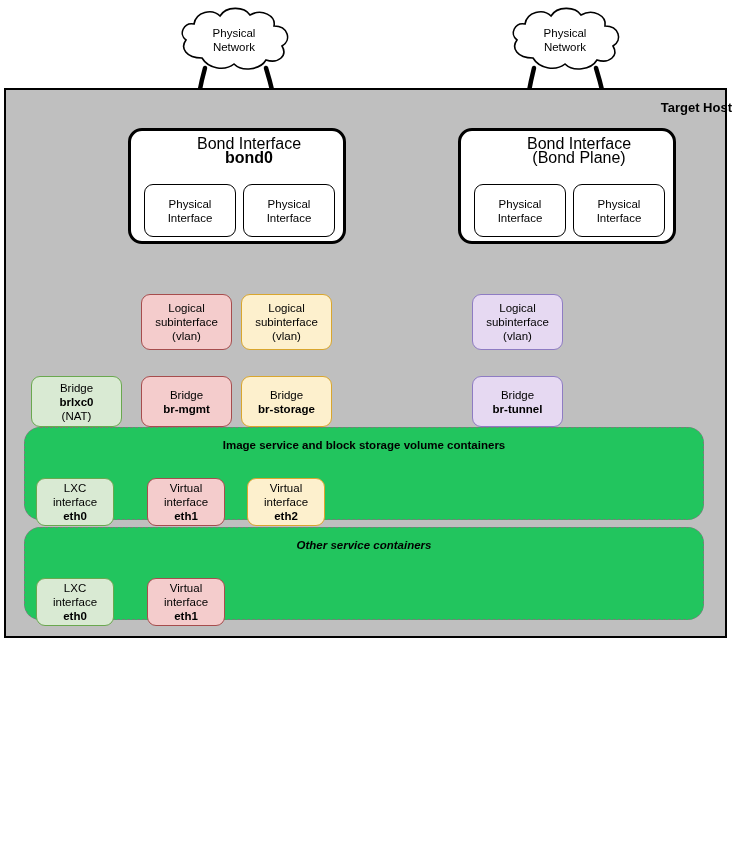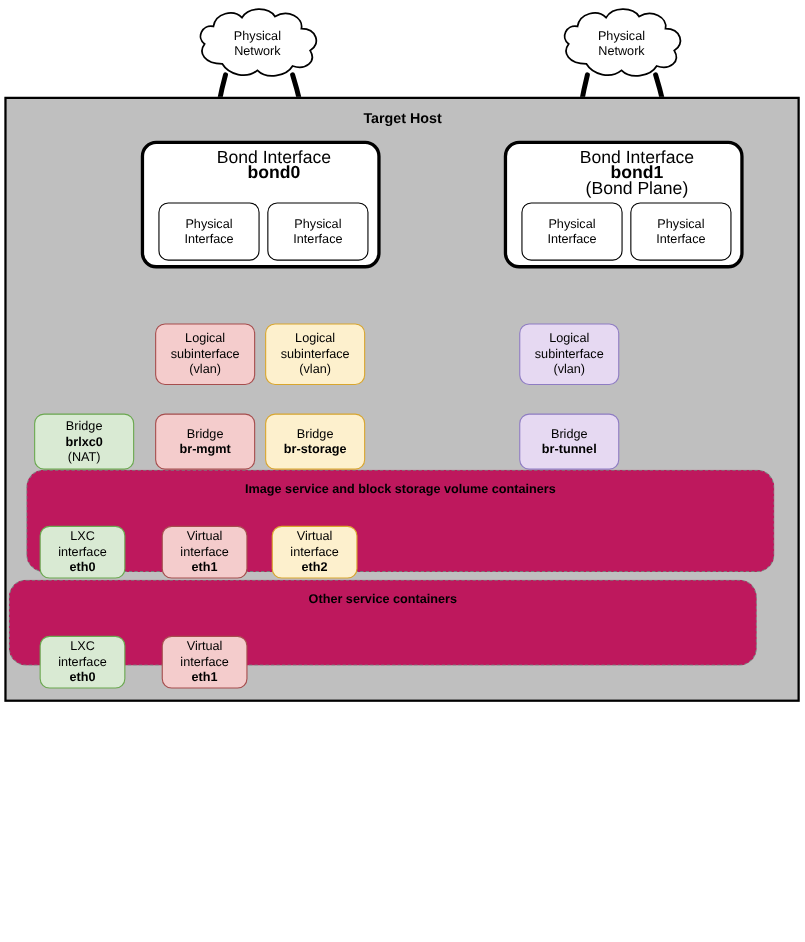--- a/index.html
+++ b/index.html
@@ -6,21 +6,21 @@
   body{width:732px;height:856px;position:relative;
        font-family:"Liberation Sans","DejaVu Sans",sans-serif;
        -webkit-font-smoothing:antialiased;}
 
   #stage{position:relative;width:732px;height:856px;overflow:hidden;background:#fff;}
 
   svg#links{position:absolute;left:0;top:0;width:732px;height:856px;pointer-events:none;}
 
   .host{position:absolute;left:4px;top:88px;width:723px;height:550px;
         background:#bfbfbf;border:2px solid #000;box-sizing:border-box;}
-  .host-title{position:absolute;left:0;top:100px;width:732px;text-align:center;
+  .host-title{position:absolute;left:0;top:100px;width:732px;text-align:right;
               font-size:13px;font-weight:bold;color:#000;}
 
   .cloud{position:absolute;}
   .cloud .cl-label{position:absolute;left:0;top:0;width:100%;height:100%;
                    display:flex;flex-direction:column;align-items:center;justify-content:center;
                    font-size:11.5px;line-height:14px;color:#000;text-align:center;}
 
   .bond{position:absolute;background:#ffffff;border:3px solid #000;border-radius:14px;
         box-sizing:border-box;}
   .bond-hd{position:absolute;left:12px;top:6px;width:100%;text-align:center;
@@ -35,21 +35,21 @@
         border-style:solid;display:flex;flex-direction:column;align-items:center;
         justify-content:center;font-size:11.5px;line-height:14px;color:#000;text-align:center;margin-top:16px;}
   .node b{font-weight:bold;}
 
   .c-green {background:#d9ead3;border-color:#6aa84f;}
   .c-red   {background:#f4cccc;border-color:#a64d4d;}
   .c-yellow{background:#fce5cd;border-color:#d5a021;}
   .c-yellow{background:#fdf0cd;border-color:#d9a62e;}
   .c-purple{background:#e6d9f2;border-color:#8e7cc3;}
 
-  .lxcbox{position:absolute;background:#be185d;border:1.6px dashed #7a7a7a;
+  .lxcbox{position:absolute;background:#22c55e;border:1.6px dashed #7a7a7a;
           border-radius:16px;box-sizing:border-box;}
   .lxcbox .lxc-title{position:absolute;left:0;top:11px;width:100%;text-align:center;
                      font-size:11.5px;font-weight:bold;color:#000;}
 
   .legend{position:absolute;left:0;top:645px;width:732px;height:211px;background:#fff;}
 </style>
 </head>
 <body>
 
 <div id="stage">
@@ -120,21 +120,20 @@
     </div>
     <div class="phy" style="left:112px;">
       <span>Physical</span>
       <span>Interface</span>
     </div>
   </div>
 
   <div class="bond" style="left:458px;top:128px;width:218px;height:116px;">
     <div class="bond-hd">
       <div>Bond Interface</div>
-      <div><b>bond1</b></div>
       <div>(Bond Plane)</div>
     </div>
     <div class="phy" style="left:13px;">
       <span>Physical</span>
       <span>Interface</span>
     </div>
     <div class="phy" style="left:112px;">
       <span>Physical</span>
       <span>Interface</span>
     </div>
@@ -186,21 +185,21 @@
     <span>Virtual</span>
     <span>interface</span>
     <span><b>eth1</b></span>
   </div>
   <div class="node c-yellow" style="left:247px;top:462px;width:78px;height:48px;">
     <span>Virtual</span>
     <span>interface</span>
     <span><b>eth2</b></span>
   </div>
 
-  <div class="lxcbox" style="left:8px;top:527px;width:680px;height:78px;">
+  <div class="lxcbox" style="left:24px;top:527px;width:680px;height:93px;font-style:italic;">
     <div class="lxc-title">Other service containers</div>
   </div>
   <div class="node c-green" style="left:36px;top:562px;width:78px;height:48px;">
     <span>LXC</span>
     <span>interface</span>
     <span><b>eth0</b></span>
   </div>
   <div class="node c-red" style="left:147px;top:562px;width:78px;height:48px;">
     <span>Virtual</span>
     <span>interface</span>

